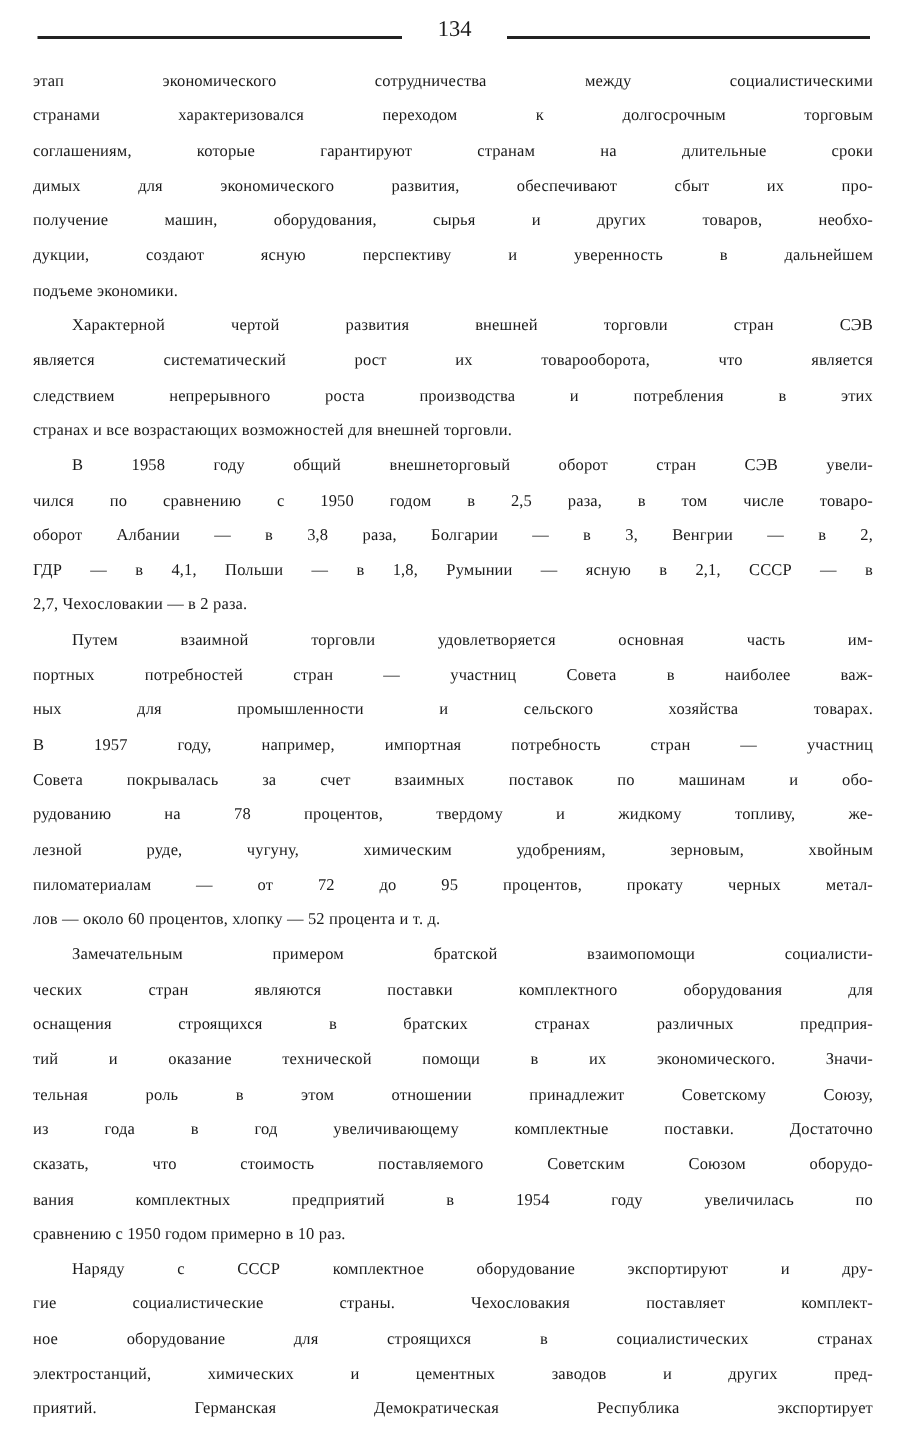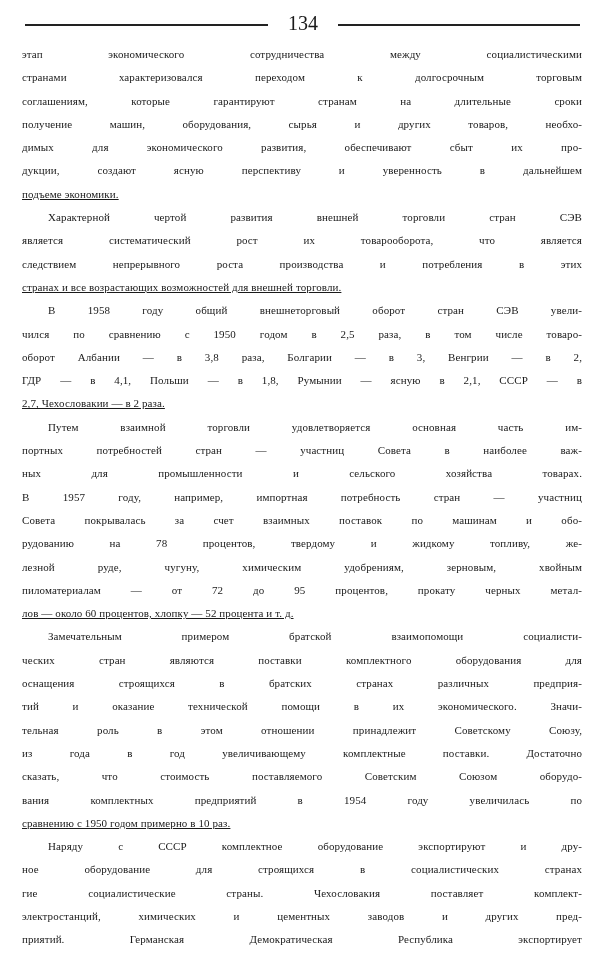--- a/index.html
+++ b/index.html
@@ -12,48 +12,48 @@
     .header {
       position: absolute; top: 12px; left: 25px; width: 555px; height: 24px;
     }
     .rule {
       position: absolute; top: 12px; height: 2px; background: #222;
     }
     .rule.left { left: 0; width: 243px; }
     .rule.right { left: 313px; width: 242px; }
     .page-num {
       position: absolute; left: 262px; width: 32px; top: 0; text-align: center;
-      font-size: 20px; font-family: "Liberation Serif", serif;
+      font-size: 15px; font-family: "Liberation Serif", serif;
     }
     .page {
       position: absolute; top: 43px; left: 22px; width: 560px;
     }
     .line {
       height: 23.3px; line-height: 23.3px; font-size: 11px;
       white-space: nowrap; text-align: justify; text-align-last: justify;
       font-family: "Liberation Serif", serif; letter-spacing: 0.1px;
     }
     .line.indent { padding-left: 26px; }
-    .line.last { text-align-last: left; text-decoration: underline; }
+    .line.last { text-align-last: left; }
   </style>
 </head>
 <body>
 
 <div class="header">
   <div class="rule left"></div>
   <div class="page-num">134</div>
   <div class="rule right"></div>
 </div>
 
 <div class="page" id="page-body">
     <div class="line">этап экономического сотрудничества между социалистическими</div>
     <div class="line">странами характеризовался переходом к долгосрочным торговым</div>
     <div class="line">соглашениям, которые гарантируют странам на длительные сроки</div>
+    <div class="line">димых для экономического развития, обеспечивают сбыт их про-</div>
     <div class="line">получение машин, оборудования, сырья и других товаров, необхо-</div>
-    <div class="line">димых для экономического развития, обеспечивают сбыт их про-</div>
     <div class="line">дукции, создают ясную перспективу и уверенность в дальнейшем</div>
     <div class="line last">подъеме экономики.</div>
     <div class="line indent">Характерной чертой развития внешней торговли стран СЭВ</div>
     <div class="line">является систематический рост их товарооборота, что является</div>
     <div class="line">следствием непрерывного роста производства и потребления в этих</div>
     <div class="line last">странах и все возрастающих возможностей для внешней торговли.</div>
     <div class="line indent">В 1958 году общий внешнеторговый оборот стран СЭВ увели-</div>
     <div class="line">чился по сравнению с 1950 годом в 2,5 раза, в том числе товаро-</div>
     <div class="line">оборот Албании — в 3,8 раза, Болгарии — в 3, Венгрии — в 2,</div>
     <div class="line">ГДР — в 4,1, Польши — в 1,8, Румынии — ясную в 2,1, СССР — в</div>
@@ -70,18 +70,18 @@
     <div class="line indent">Замечательным примером братской взаимопомощи социалисти-</div>
     <div class="line">ческих стран являются поставки комплектного оборудования для</div>
     <div class="line">оснащения строящихся в братских странах различных предприя-</div>
     <div class="line">тий и оказание технической помощи в их экономического. Значи-</div>
     <div class="line">тельная роль в этом отношении принадлежит Советскому Союзу,</div>
     <div class="line">из года в год увеличивающему комплектные поставки. Достаточно</div>
     <div class="line">сказать, что стоимость поставляемого Советским Союзом оборудо-</div>
     <div class="line">вания комплектных предприятий в 1954 году увеличилась по</div>
     <div class="line last">сравнению с 1950 годом примерно в 10 раз.</div>
     <div class="line indent">Наряду с СССР комплектное оборудование экспортируют и дру-</div>
+    <div class="line">гие социалистические страны. Чехословакия поставляет комплект-</div>
     <div class="line">ное оборудование для строящихся в социалистических странах</div>
-    <div class="line">гие социалистические страны. Чехословакия поставляет комплект-</div>
     <div class="line">электростанций, химических и цементных заводов и других пред-</div>
     <div class="line">приятий. Германская Демократическая Республика экспортирует</div>
     <div class="line">комплектное оборудование для строительства электростанций, про-</div>
   </div>
 
 </body></html>

